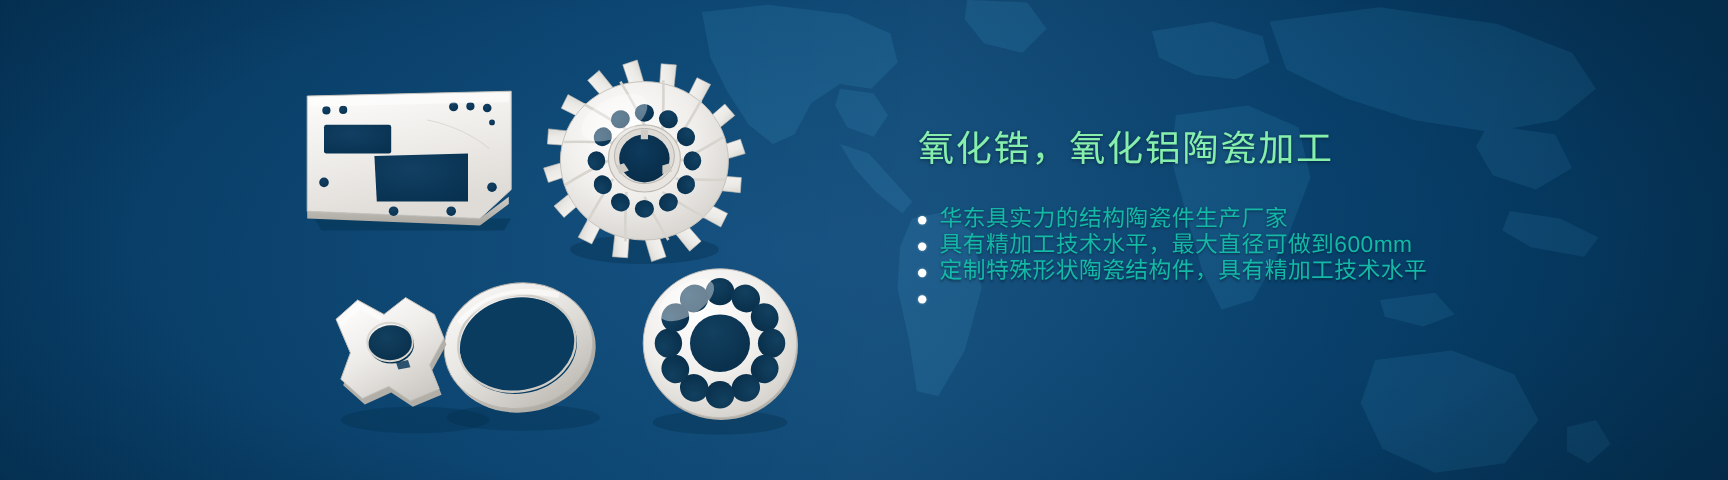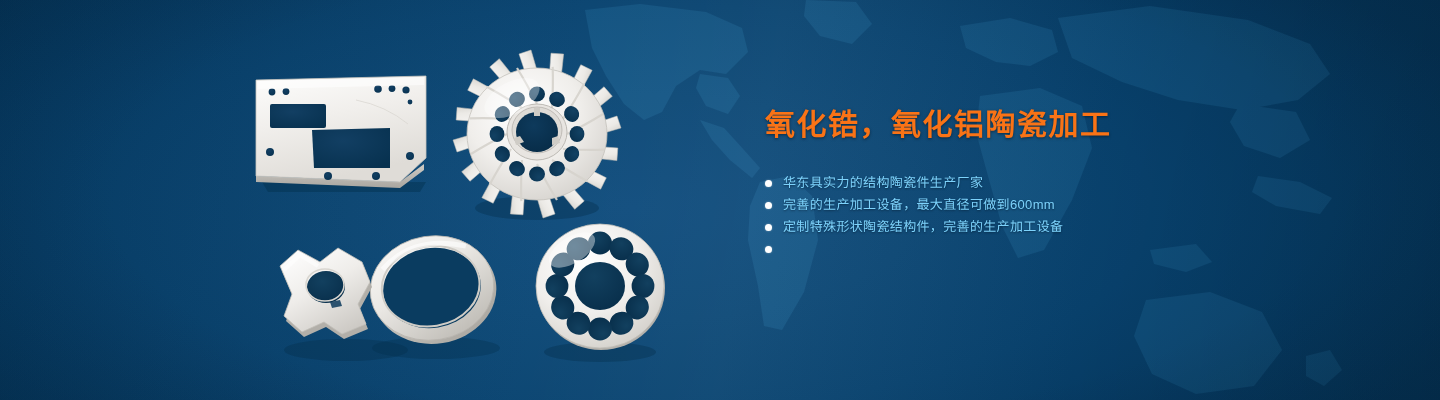--- a/index.html
+++ b/index.html
@@ -66,24 +66,24 @@
   #plate-svg    { left:248px; top:72px;  }
   #impeller-svg { left:446px; top:46px;  }
   #cross-svg    { left:246px; top:222px; }
   #disc-svg     { left:516px; top:216px; }
 
   
   .copy{
     position:absolute; left:765px; top:104px; width:600px;
   }
   .headline{
-    color:#f97316;
+    color:#86efac;
     font-size:30px;
     line-height:42px;
-    font-weight:700;
+    font-weight:400;
     letter-spacing:1.5px;
     text-shadow:0 1px 3px rgba(0,14,28,.55);
     white-space:nowrap;
   }
   .features{
     list-style:none;
     margin-top:26px;
   }
   .feature{
     display:flex;
@@ -92,22 +92,22 @@
     margin-bottom:0px;
   }
   .bullet{
     width:7px; height:7px; border-radius:50%;
     background:#ffffff;
     flex:0 0 7px;
     margin-right:11px;
     box-shadow:0 0 2px rgba(255,255,255,.45);
   }
   .feature-text{
-    color:#7dd3fc;
-    font-size:13px;
+    color:#14b8a6;
+    font-size:19px;
     line-height:22px;
     letter-spacing:.35px;
     white-space:nowrap;
     text-shadow:0 1px 2px rgba(0,14,28,.5);
   }
 </style>
 </head>
 <body>
 
 <div class="banner">
@@ -501,26 +501,26 @@
 
     <ul class="features">
 
       <li class="feature">
         <span class="bullet"></span>
         <span class="feature-text">华东具实力的结构陶瓷件生产厂家</span>
       </li>
 
       <li class="feature">
         <span class="bullet"></span>
-        <span class="feature-text">完善的生产加工设备，最大直径可做到600mm</span>
+        <span class="feature-text">具有精加工技术水平，最大直径可做到600mm</span>
       </li>
 
       <li class="feature">
         <span class="bullet"></span>
-        <span class="feature-text">定制特殊形状陶瓷结构件，完善的生产加工设备</span>
+        <span class="feature-text">定制特殊形状陶瓷结构件，具有精加工技术水平</span>
       </li>
 
       <li class="feature">
         <span class="bullet"></span>
       </li>
 
     </ul>
   </div>
 
 </div>

